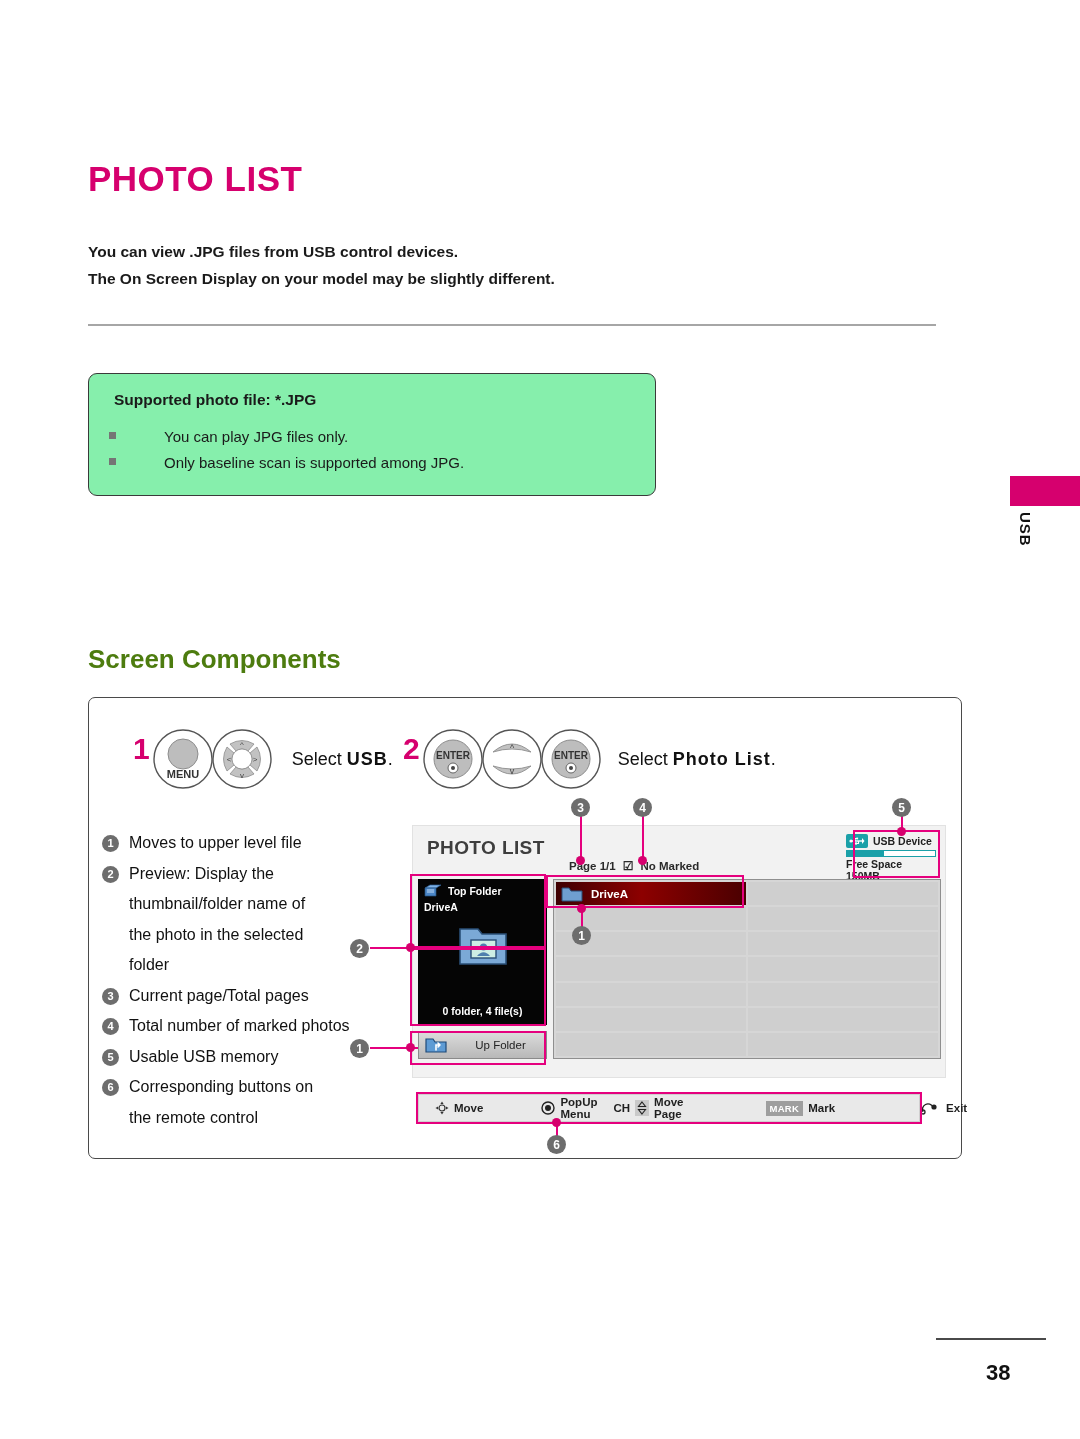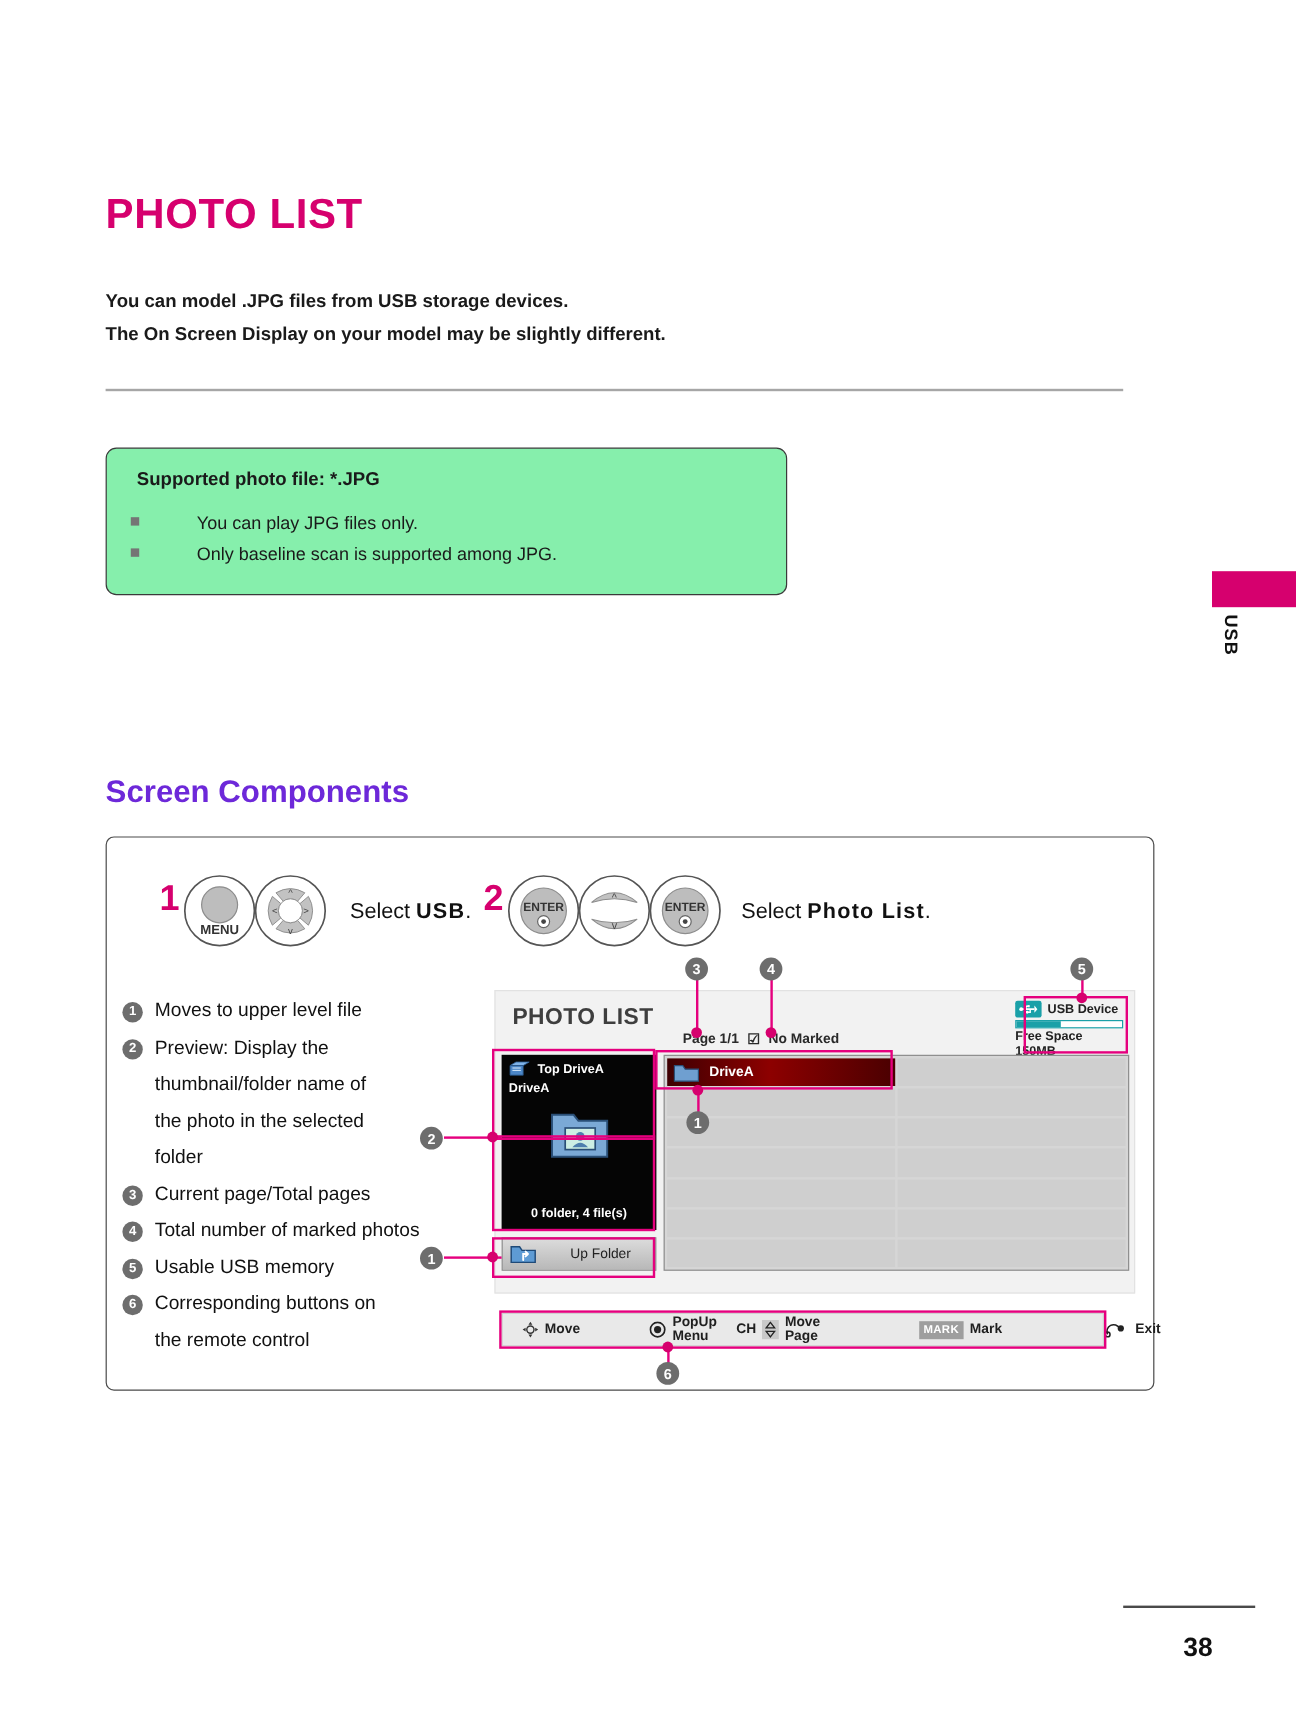--- a/index.html
+++ b/index.html
@@ -59,21 +59,21 @@
     width: 30px; height: 70px;
     font-size: 15px; font-weight: bold; letter-spacing: 1px;
     color: #111;
     writing-mode: vertical-rl;
     display: flex; align-items: center; justify-content: flex-start;
   }
 
   
   .section-heading {
     position: absolute; left: 88px; top: 644px;
-    font-size: 26px; font-weight: bold; color: #6d28d9;
+    font-size: 26px; font-weight: bold; color: #4d7c0f;
   }
 
   
   .panel {
     position: absolute; left: 88px; top: 697px;
     width: 874px; height: 462px;
     border: 1.3px solid #4a4a4a; border-radius: 7px;
     background: #fff;
   }
 
@@ -230,21 +230,21 @@
   }
 </style>
 </head>
 <body>
 
 <div class="page">
 
   <div class="page-title">PHOTO LIST</div>
 
   <div class="intro">
-    <div>You can model .JPG files from USB storage devices.</div>
+    <div>You can view .JPG files from USB control devices.</div>
     <div>The On Screen Display on your model may be slightly different.</div>
   </div>
 
   <div class="divider"></div>
 
   <div class="note-box">
     <div class="note-title">Supported photo file: *.JPG</div>
     <div class="note-list">
       <div class="note-item">
         <span class="note-bul"></span>
@@ -386,21 +386,21 @@
 
     <div class="preview">
       <div class="pv-head">
         <span style="display:inline-flex">
           <svg width="18" height="13" viewBox="0 0 18 13">
             <path d="M1 4 L6 1 L17 1 L12 4 Z" fill="#7fb3e8" stroke="#2d5d92" stroke-width="0.7"></path>
             <path d="M1 4 L12 4 L12 12 L1 12 Z" fill="#4b86c7" stroke="#24507f" stroke-width="0.7"></path>
             <path d="M3 6 L10 6 M3 8 L10 8" stroke="#dff0ff" stroke-width="0.8"></path>
           </svg>
         </span>
-        <span>Top DriveA</span>
+        <span>Top Folder</span>
       </div>
       <div class="pv-drive">DriveA</div>
       <div class="pv-thumb">
         <svg width="50" height="44" viewBox="0 0 50 44">
           <path d="M2 6 L20 6 L24 11 L48 11 L48 41 L2 41 Z" fill="#7ba9d6" stroke="#2a4f77" stroke-width="1.6"></path>
           <rect x="13" y="17" width="25" height="18" fill="#cdeee4" stroke="#2a4f77" stroke-width="1.4"></rect>
           <circle cx="25.5" cy="24" r="3.6" fill="#4e7fae"></circle>
           <path d="M19 33 Q25.5 25.5 32 33 Z" fill="#4e7fae"></path>
         </svg>
       </div>

